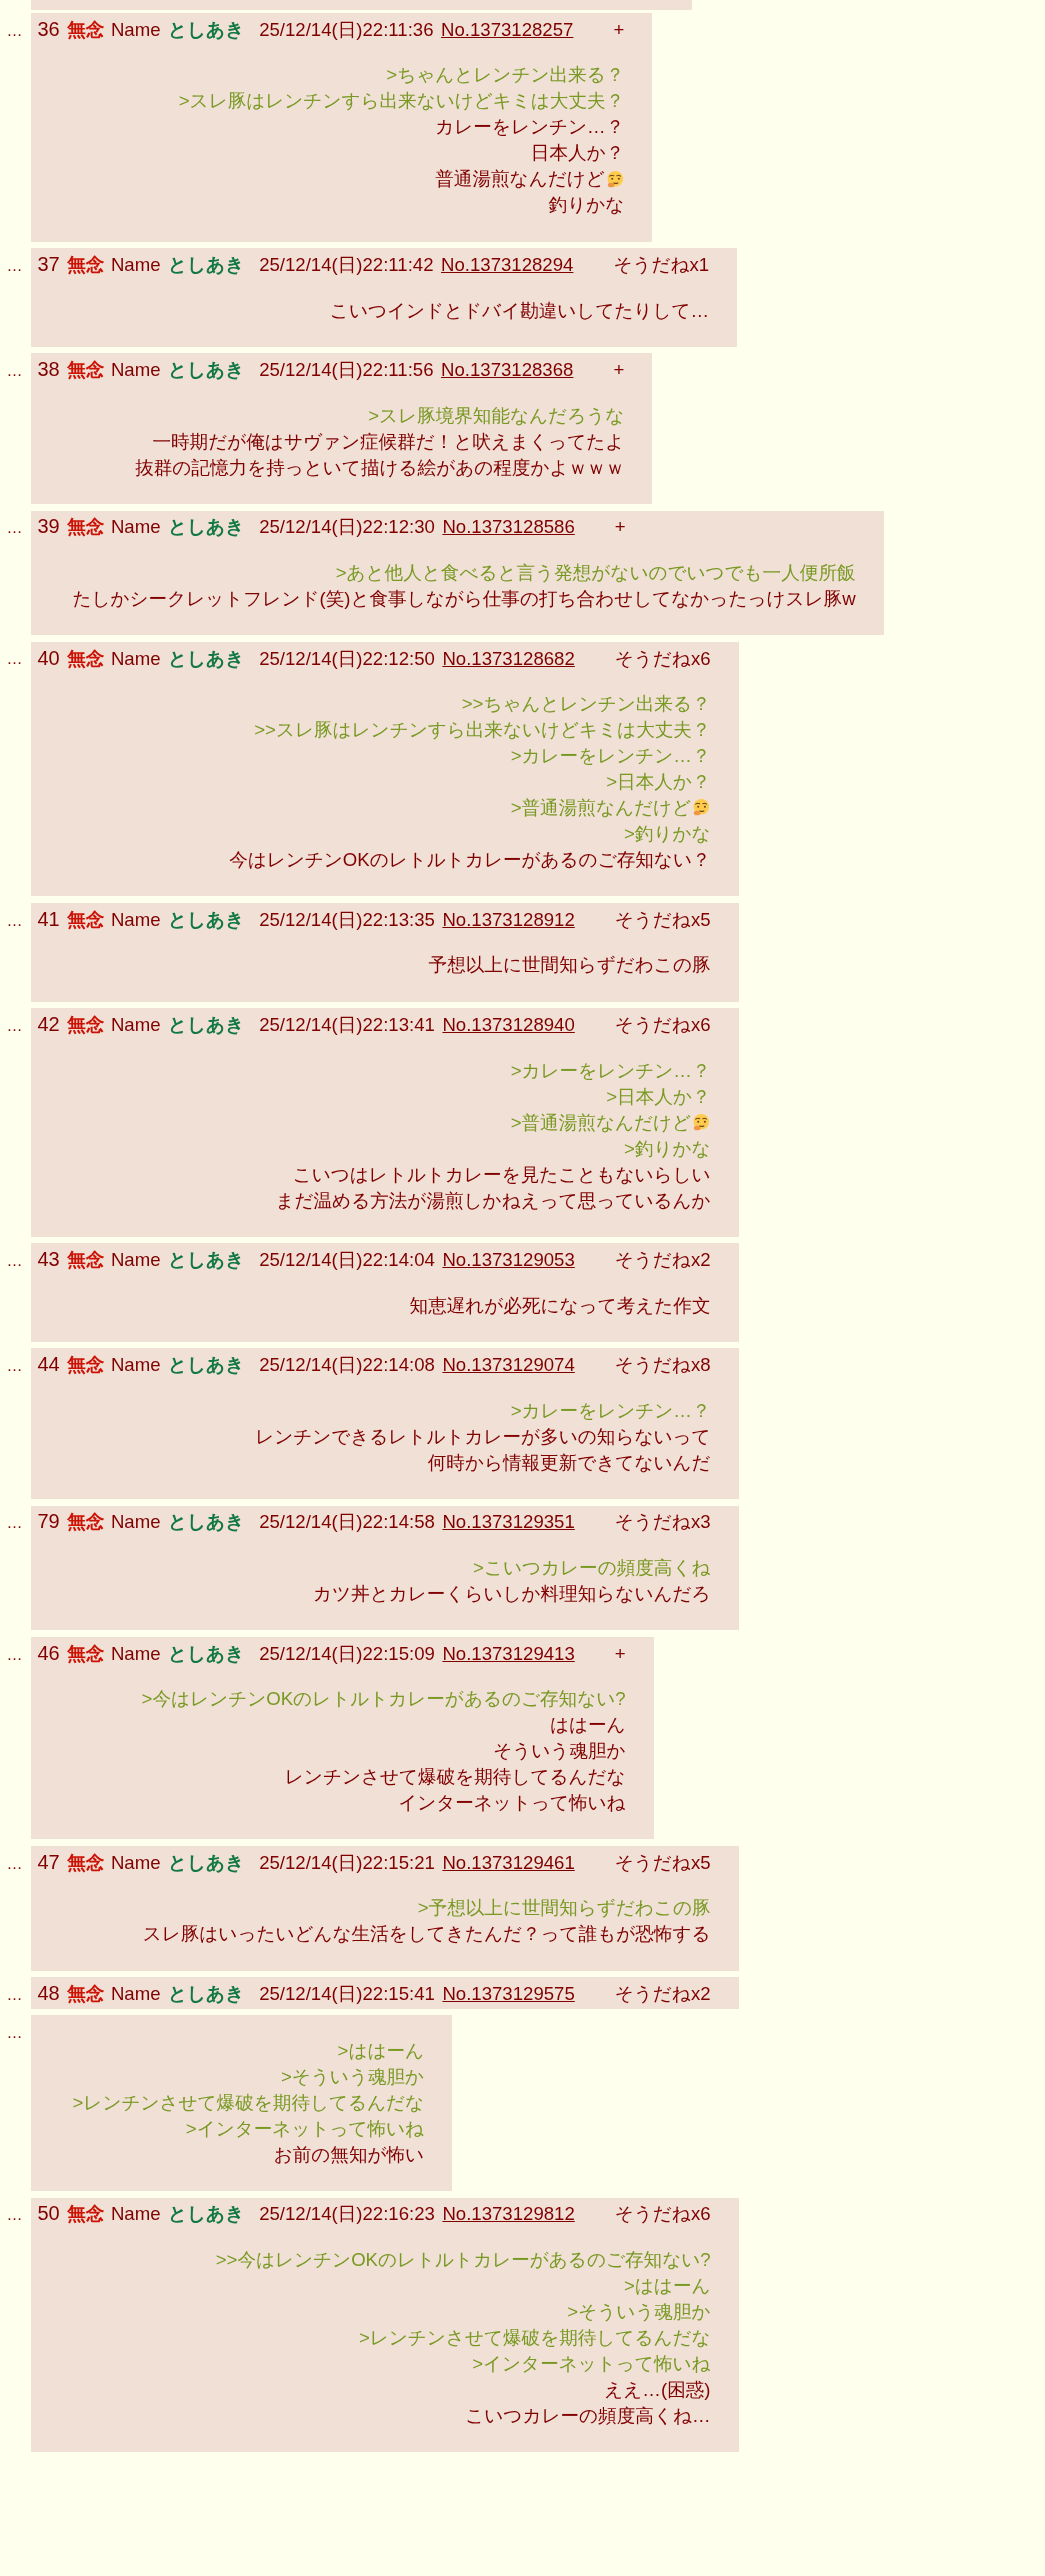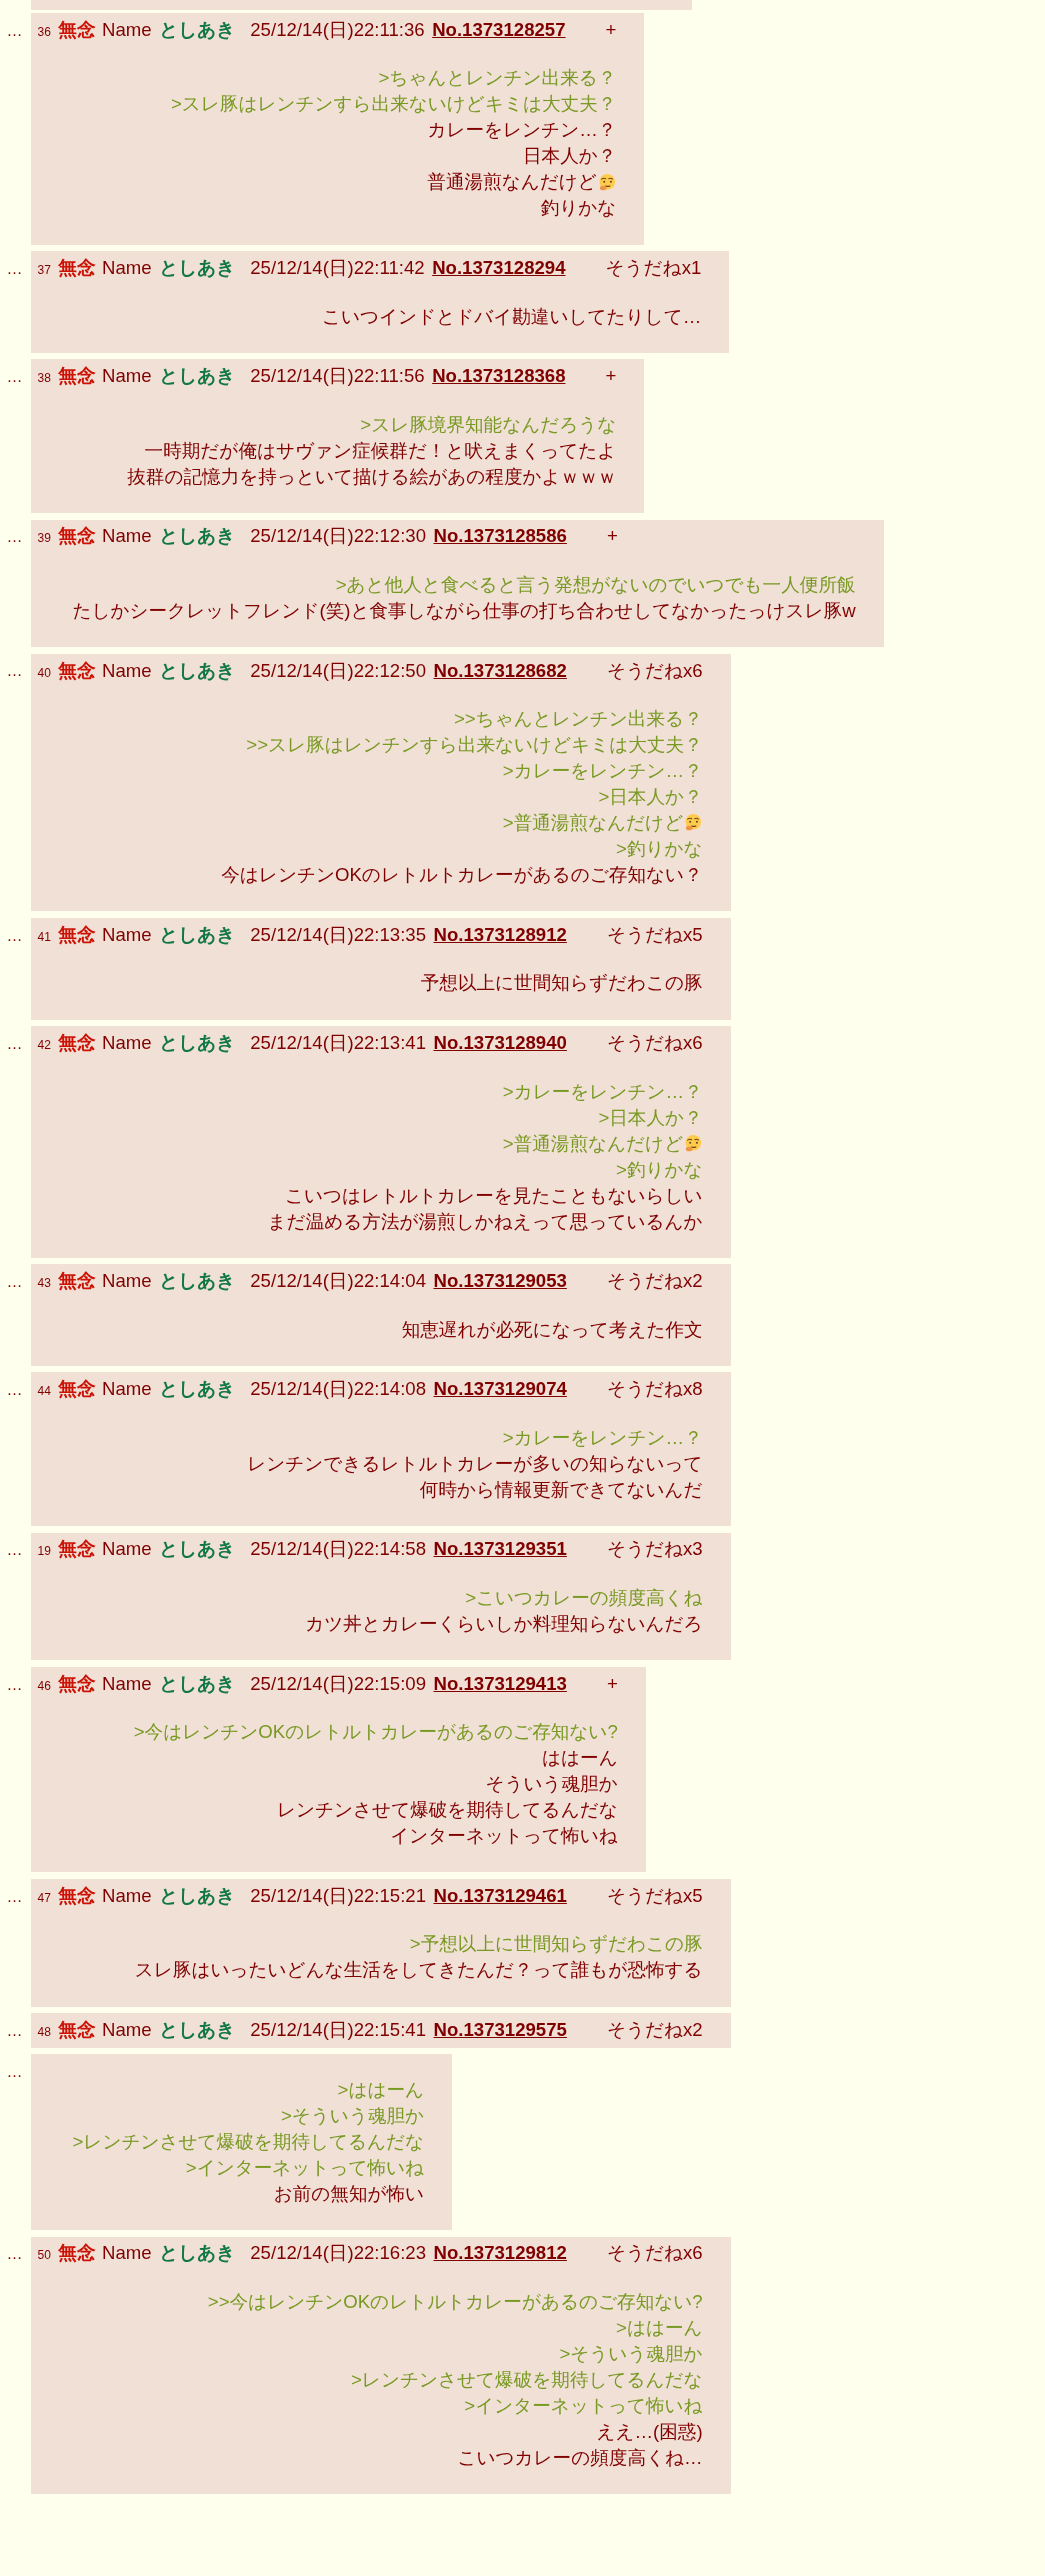--- a/index.html
+++ b/index.html
@@ -46,31 +46,30 @@
   }
   .post-block{
     display:inline-block;
     background:var(--post-bg);
     padding:2.8px 28px 1.9px 6.5px;
   }
   .post-header{
     line-height:27px;
     white-space:nowrap;
   }
-  .pnum{font-size:12px;color:var(--text);}
+  .pnum{font-size:20px;color:var(--text);}
   .subject{color:var(--subject);font-weight:bold;margin-left:7.5px;}
   .namelabel{color:var(--text);margin-left:6.5px;text-align:right;}
   .pname{color:var(--name);font-weight:bold;margin-left:7.5px;}
   .pdate{color:var(--text);margin-left:15px;}
   .pno{
     color:var(--text);
     text-decoration:underline;
     margin-left:7.5px;
     cursor:pointer;
-    font-weight:bold;
   }
   .sodane{
     color:var(--text);
     margin-left:40px;
     cursor:pointer;
   }
   blockquote.post-body{
     margin:19.6px 0 21.4px 35px;
     padding:0;
     text-align:right;
@@ -244,21 +243,21 @@
           <div class="line">レンチンできるレトルトカレーが多いの知らないって</div>
           <div class="line">何時から情報更新できてないんだ</div>
         </blockquote>
     </div>
   </div>
 
   <div class="post-row">
     <span class="gutter">…</span>
     <div class="post-block">
       <div class="post-header">
-        <span class="pnum">19</span><span class="subject">無念</span><span class="namelabel">Name</span><span class="pname">としあき</span><span class="pdate">25/12/14(日)22:14:58</span><a class="pno">No.1373129351</a><span class="sodane">そうだねx3</span>
+        <span class="pnum">79</span><span class="subject">無念</span><span class="namelabel">Name</span><span class="pname">としあき</span><span class="pdate">25/12/14(日)22:14:58</span><a class="pno">No.1373129351</a><span class="sodane">そうだねx3</span>
       </div>
       <blockquote class="post-body">
           <div class="line quote">&gt;こいつカレーの頻度高くね</div>
           <div class="line">カツ丼とカレーくらいしか料理知らないんだろ</div>
         </blockquote>
     </div>
   </div>
 
   <div class="post-row">
     <span class="gutter">…</span>

